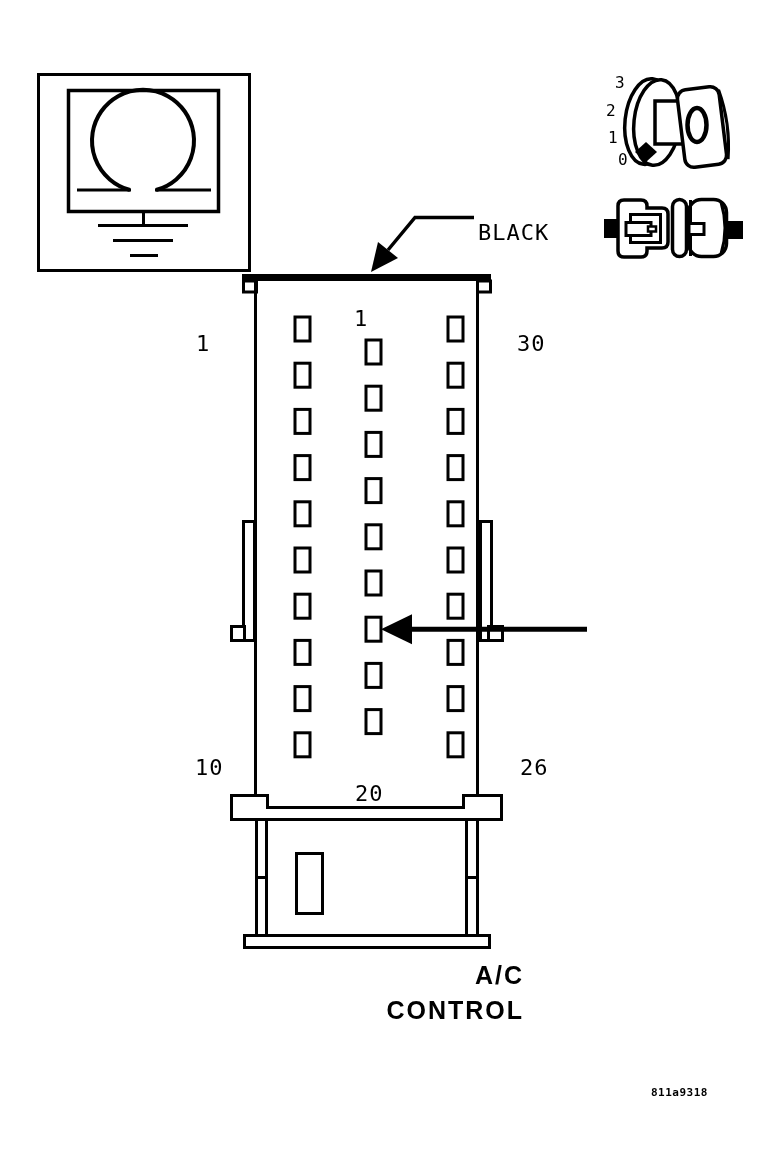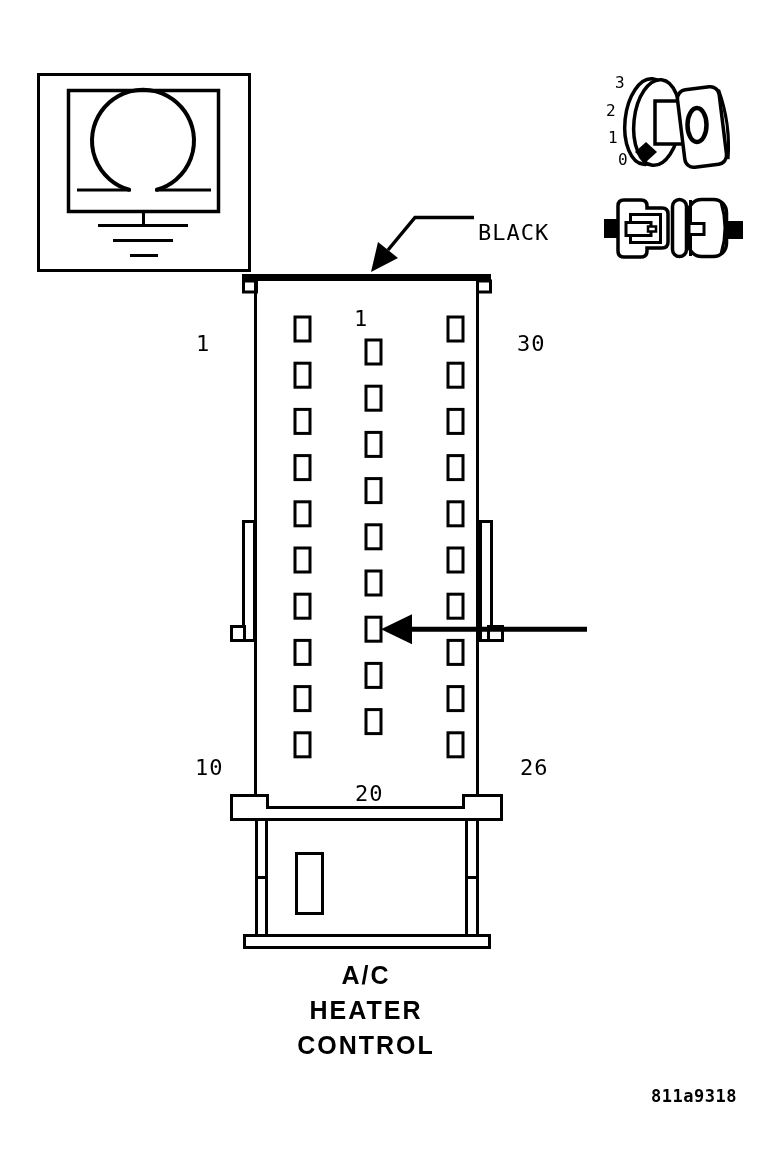--- a/index.html
+++ b/index.html
@@ -10,27 +10,27 @@
   svg{position:absolute;left:0;top:0;}
   .ln{stroke:#000;stroke-width:3;fill:none;}
   .ln4{stroke:#000;stroke-width:4;fill:none;}
   .wbox{stroke:#000;stroke-width:3;fill:#fff;}
   .wbox35{stroke:#000;stroke-width:3.5;fill:#fff;}
   .solid{fill:#000;stroke:none;}
   .pin{fill:#fff;stroke:#000;stroke-width:3;}
   .num{position:absolute;font-size:22px;line-height:22px;letter-spacing:1px;white-space:pre;margin-top:20px;}
   .num-sm{position:absolute;font-size:16px;line-height:16px;}
   .title-block{
-    position:absolute;left:216px;top:958px;width:300px;text-align:center;
+    position:absolute;left:224px;top:958px;width:300px;text-align:right;
     font-family:"Liberation Sans",sans-serif;font-weight:bold;font-size:25px;
     line-height:35px;letter-spacing:2px;
   }
   .fig-code{
     position:absolute;left:651px;top:1086px;
-    font-family:"DejaVu Sans Mono",monospace;font-weight:bold;font-size:17px;letter-spacing:0.5px;
+    font-family:"DejaVu Sans Mono",monospace;font-weight:bold;font-size:11px;letter-spacing:0.5px;
   }
 </style>
 </head>
 <body>
 
 <div class="canvas">
 
   <svg width="778" height="1176" viewBox="0 0 778 1176">
 
     <g>
@@ -136,18 +136,17 @@
   <div class="num" style="left:355px;top:763px">20</div>
   <div class="num" style="left:520px;top:737px">26</div>
 
   <div class="num-sm" style="left:615px;top:75px">3</div>
   <div class="num-sm" style="left:606px;top:103px">2</div>
   <div class="num-sm" style="left:608px;top:130px">1</div>
   <div class="num-sm" style="left:618px;top:152px">0</div>
 
   <div class="title-block">
     <div>A/C</div>
-    <div>HEATER</div>
     <div>CONTROL</div>
   </div>
 
   <div class="fig-code">811a9318</div>
 </div>
 
 </body></html>

